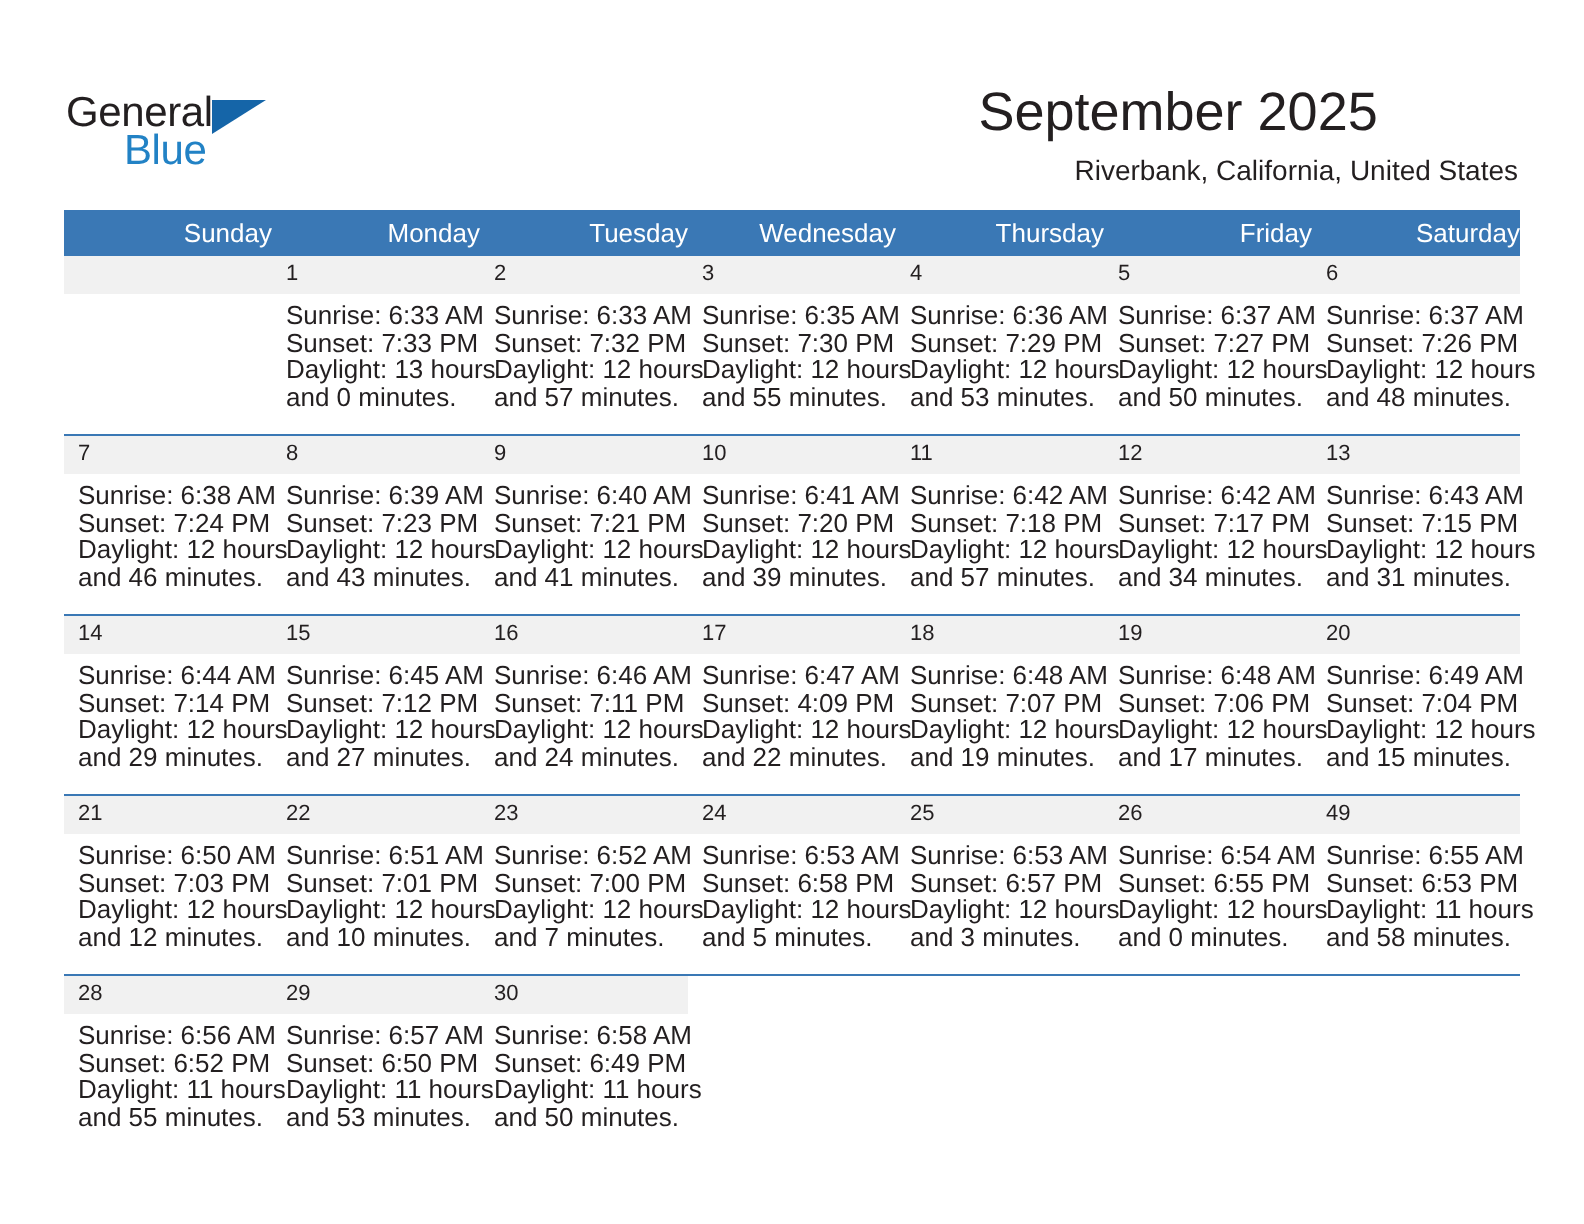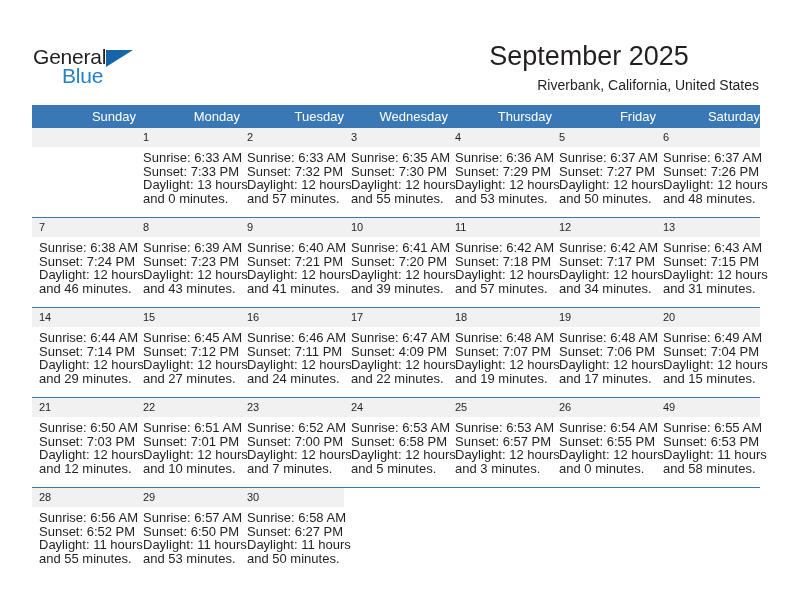--- a/index.html
+++ b/index.html
@@ -448,21 +448,21 @@
             <div>Sunrise: 6:57 AM</div>
             <div>Sunset: 6:50 PM</div>
             <div>Daylight: 11 hours</div>
             <div>and 53 minutes.</div>
           </div>
         </td>
         <td>
           <div class="daynum">30</div>
           <div class="info">
             <div>Sunrise: 6:58 AM</div>
-            <div>Sunset: 6:27 PM</div>
+            <div>Sunset: 6:49 PM</div>
             <div>Daylight: 11 hours</div>
             <div>and 50 minutes.</div>
           </div>
         </td>
         <td>
           <div class="daynum" style="background:#ffffff"></div>
         </td>
         <td>
           <div class="daynum" style="background:#ffffff"></div>
         </td>

